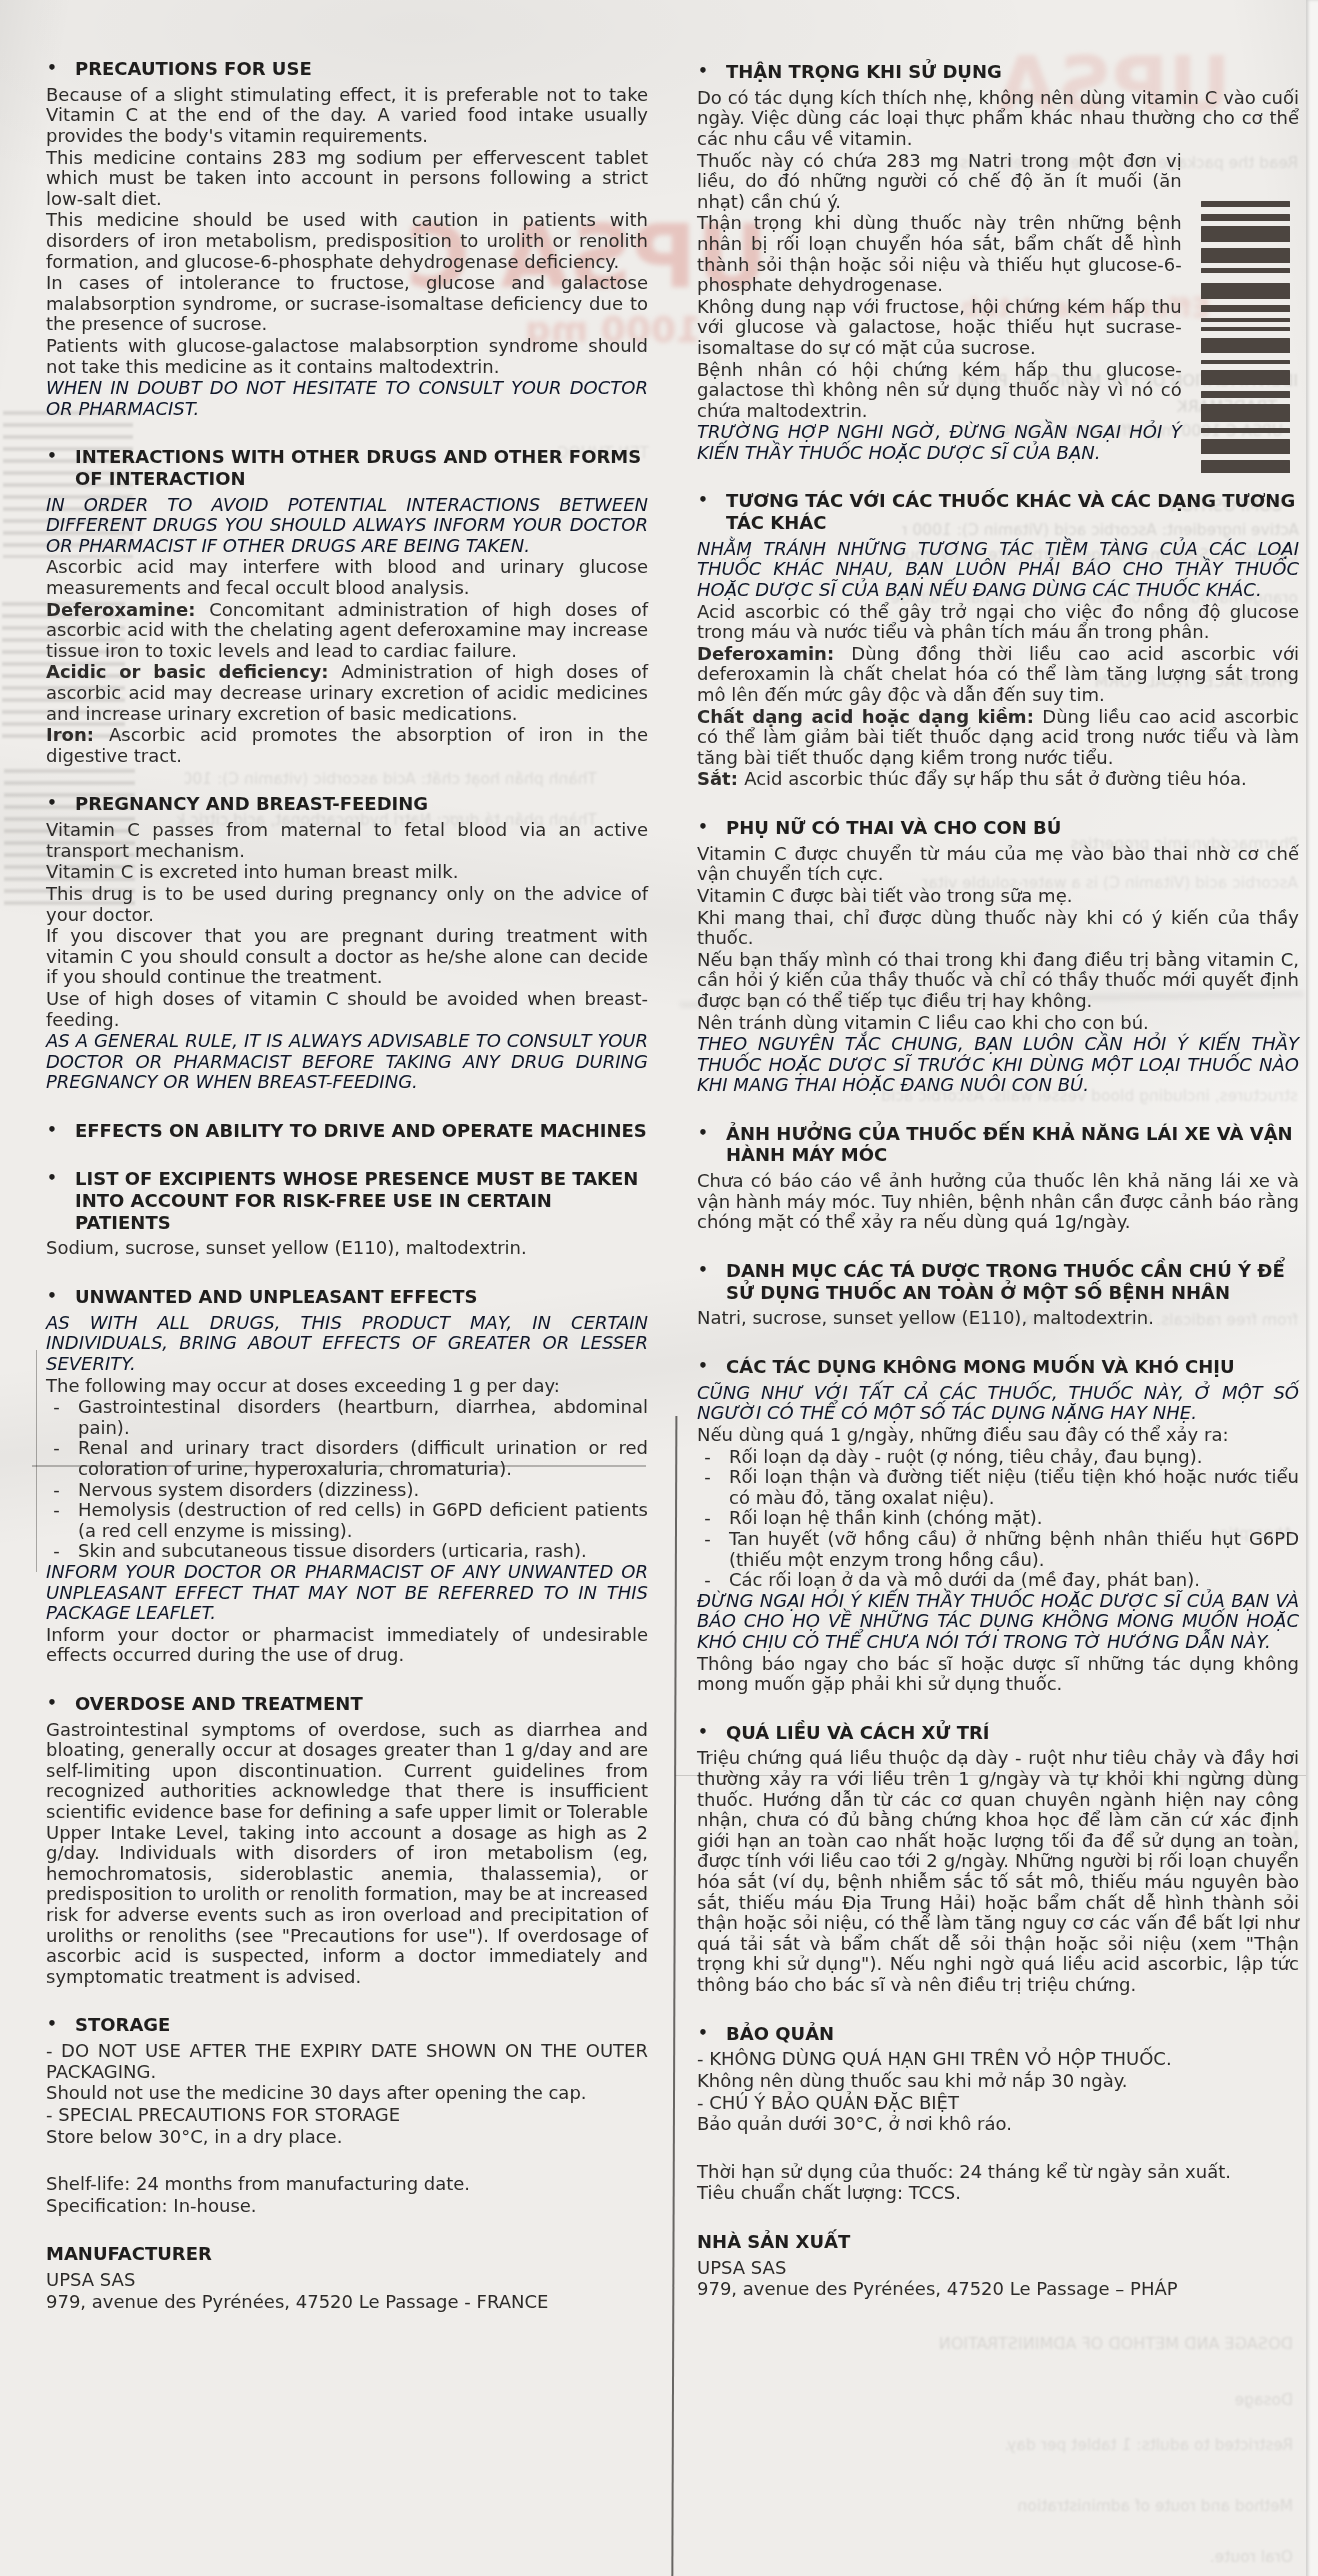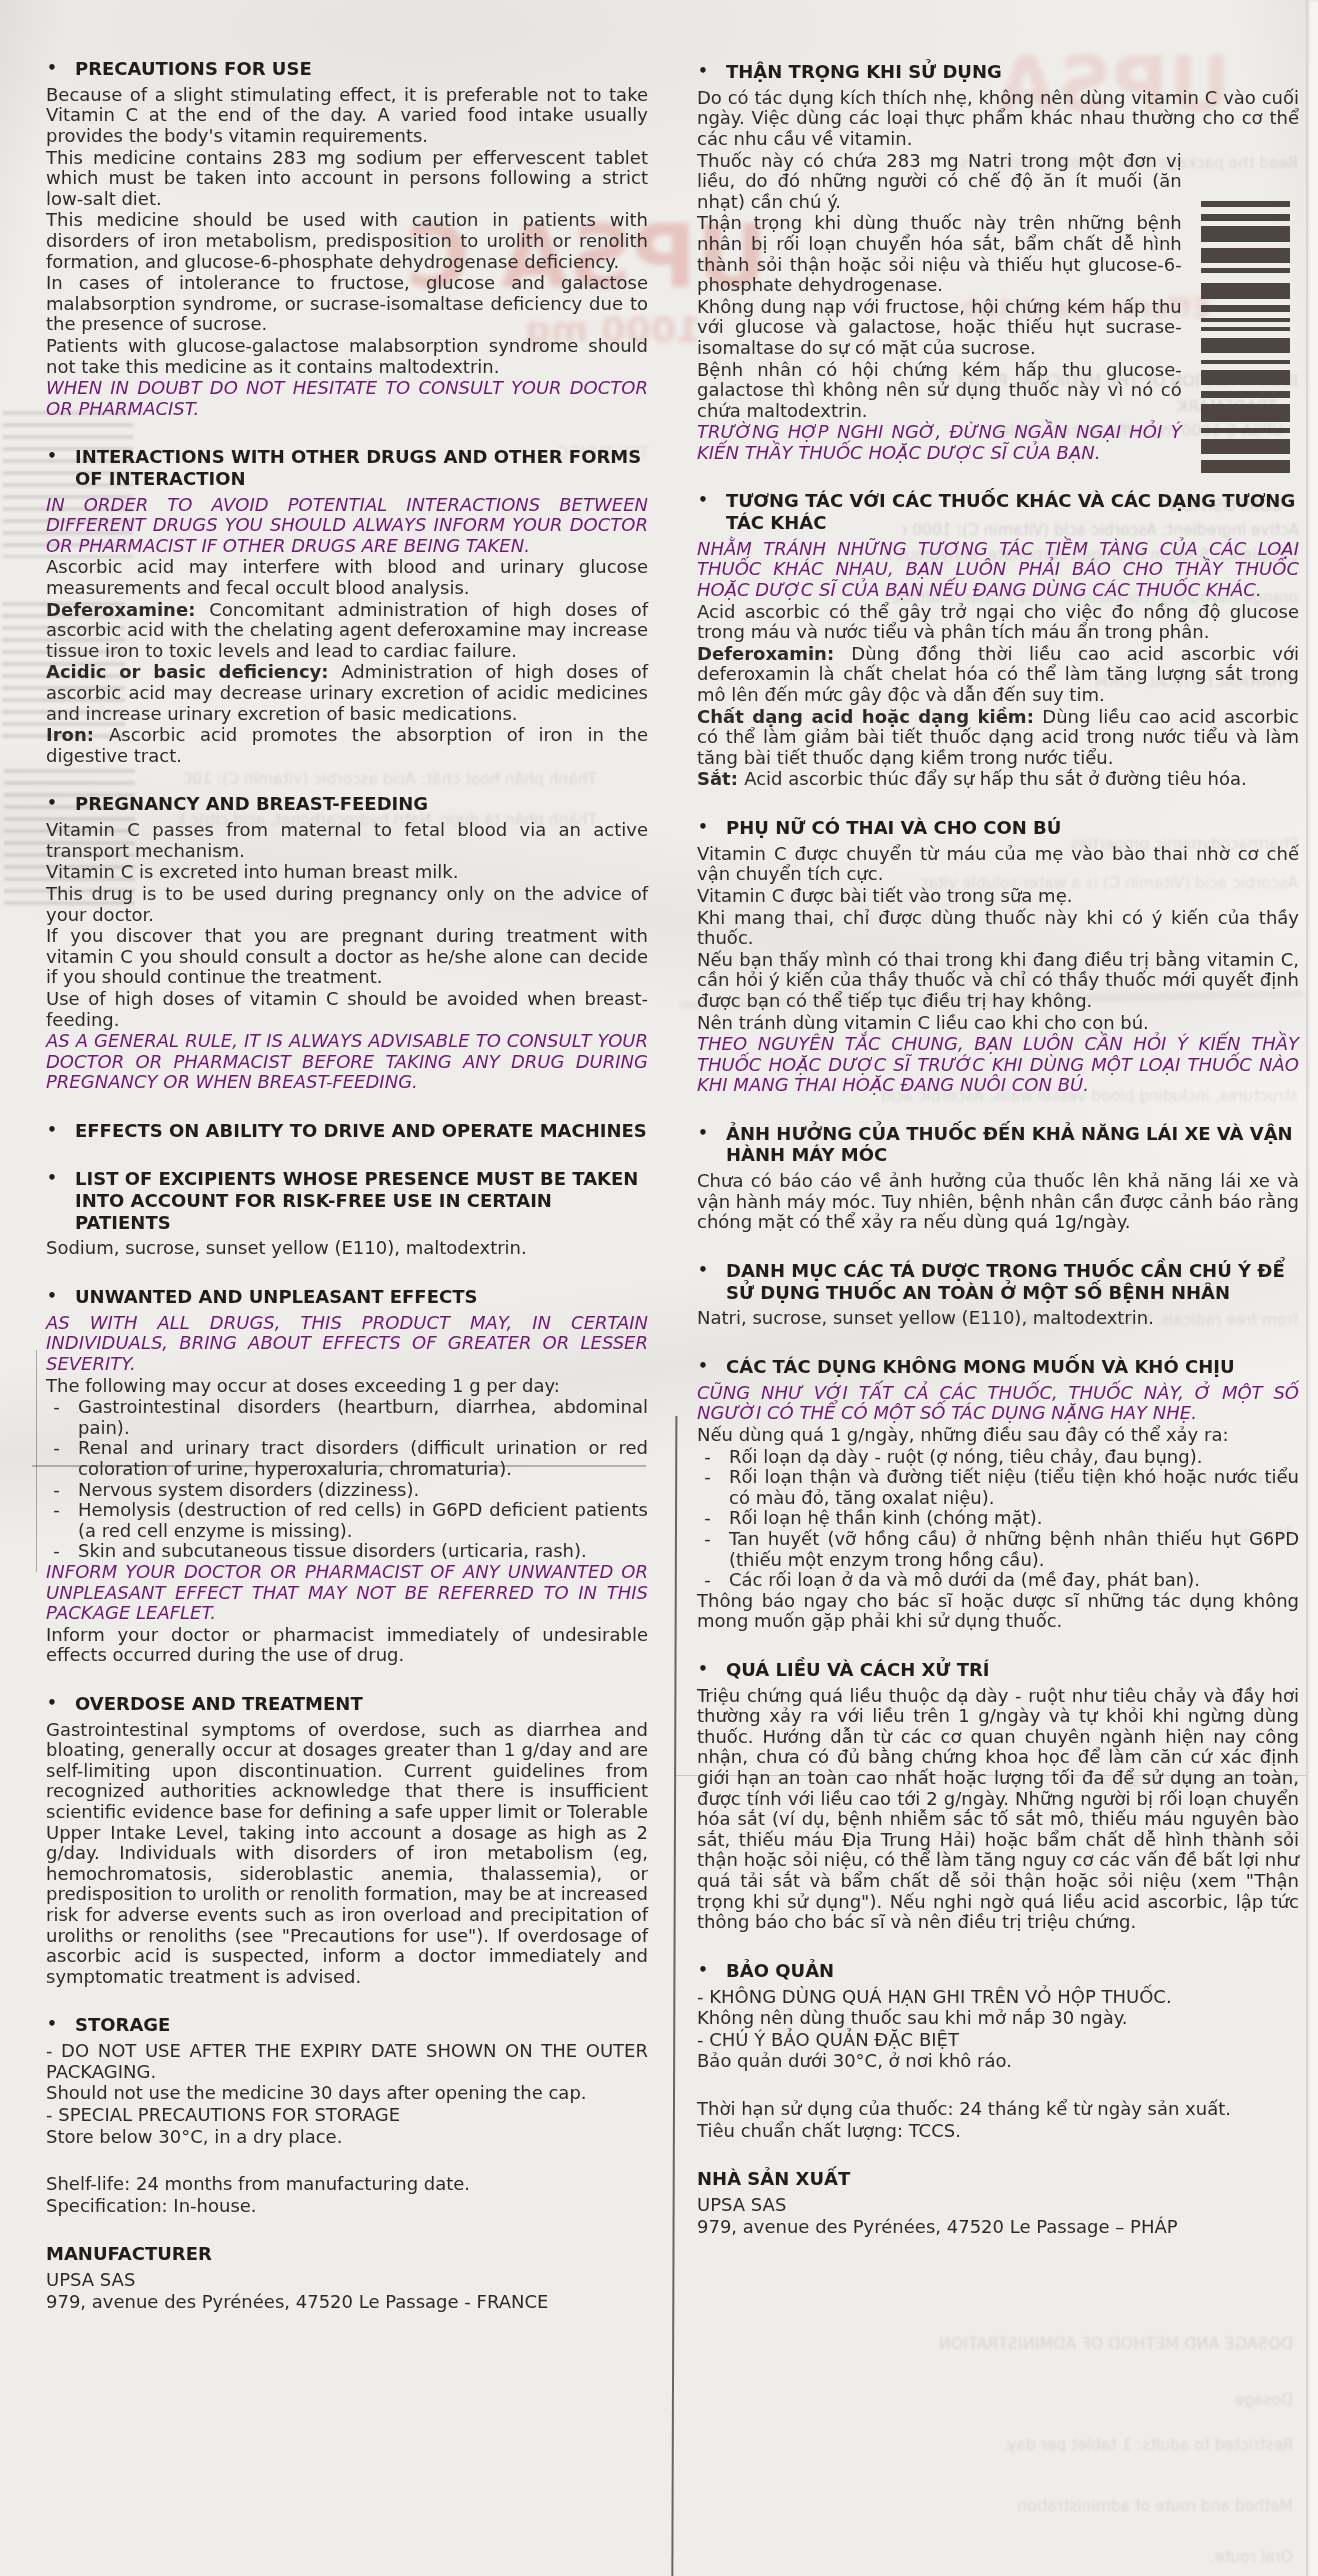--- a/index.html
+++ b/index.html
@@ -21,21 +21,21 @@
   }
   .col{position:absolute;color:#2d2b29;font-size:18px;line-height:20.6px;}
   #col-left{left:46px;top:58px;width:602px;}
   #col-right{left:697px;top:61px;width:602px;}
   .sec{margin-bottom:27px;}
   h3.hd{display:grid;grid-template-columns:29px 1fr;font-size:18px;line-height:21.6px;
         font-weight:bold;color:#1f1e1d;margin:0 0 5.2px 0;text-align:left;}
   .hd .blt{font-size:15.5px;padding-left:1px;}
   .hd.nobullet{grid-template-columns:1fr;}
   .bp{margin:0 0 1px 0;text-align:justify;}
-  .it{font-style:italic;color:#701a75;}
+  .it{font-style:italic;color:#0f172a;}
   .bd{font-weight:normal;}
   .ld{font-weight:bold;}
   .li{display:grid;grid-template-columns:32px 1fr;}
   .li .dash{padding-left:7.2px;}
   .litx{text-align:justify;}
   .bc-spacer{float:right;width:106px;height:281px;margin:0 0 7.2px 11.3px;}
   #barcode{position:absolute;left:1201px;top:201px;width:89px;}
   #barcode .bar{background:#4c4540;border-radius:0.5px;}
   .ghost{position:absolute;transform:scaleX(-1);filter:blur(1.1px);color:#85837f;
          white-space:nowrap;overflow:hidden;line-height:1.15;}
@@ -278,20 +278,21 @@
         <span class="litx">Rối loạn hệ thần kinh (chóng mặt).</span>
       </div>
       <div class="li">
         <span class="dash">-</span>
         <span class="litx">Tan huyết (vỡ hồng cầu) ở những bệnh nhân thiếu hụt G6PD (thiếu một enzym trong hồng cầu).</span>
       </div>
       <div class="li">
         <span class="dash">-</span>
         <span class="litx">Các rối loạn ở da và mô dưới da (mề đay, phát ban).</span>
       </div>
+      <p class="bp it">ĐỪNG NGẠI HỎI Ý KIẾN THẦY THUỐC HOẶC DƯỢC SĨ CỦA BẠN VÀ BÁO CHO HỌ VỀ NHỮNG TÁC DỤNG KHÔNG MONG MUỐN HOẶC KHÓ CHỊU CÓ THỂ CHƯA NÓI TỚI TRONG TỜ HƯỚNG DẪN NÀY.</p>
       <p class="bp bd">Thông báo ngay cho bác sĩ hoặc dược sĩ những tác dụng không mong muốn gặp phải khi sử dụng thuốc.</p>
     </section>
     <section class="sec">
       <h3 class="hd">
         <span class="blt">•</span>
         <span class="ht">QUÁ LIỀU VÀ CÁCH XỬ TRÍ</span>
       </h3>
       <p class="bp">Triệu chứng quá liều thuộc dạ dày - ruột như tiêu chảy và đầy hơi thường xảy ra với liều trên 1 g/ngày và tự khỏi khi ngừng dùng thuốc. Hướng dẫn từ các cơ quan chuyên ngành hiện nay công nhận, chưa có đủ bằng chứng khoa học để làm căn cứ xác định giới hạn an toàn cao nhất hoặc lượng tối đa để sử dụng an toàn, được tính với liều cao tới 2 g/ngày. Những người bị rối loạn chuyển hóa sắt (ví dụ, bệnh nhiễm sắc tố sắt mô, thiếu máu nguyên bào sắt, thiếu máu Địa Trung Hải) hoặc bẩm chất dễ hình thành sỏi thận hoặc sỏi niệu, có thể làm tăng nguy cơ các vấn đề bất lợi như quá tải sắt và bẩm chất dễ sỏi thận hoặc sỏi niệu (xem "Thận trọng khi sử dụng"). Nếu nghi ngờ quá liều acid ascorbic, lập tức thông báo cho bác sĩ và nên điều trị triệu chứng.</p>
     </section>
     <section class="sec">

